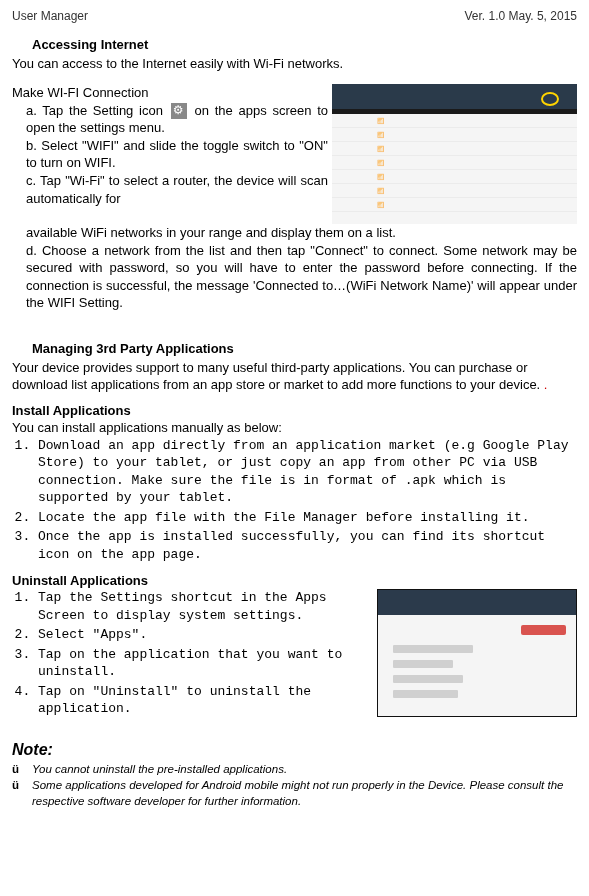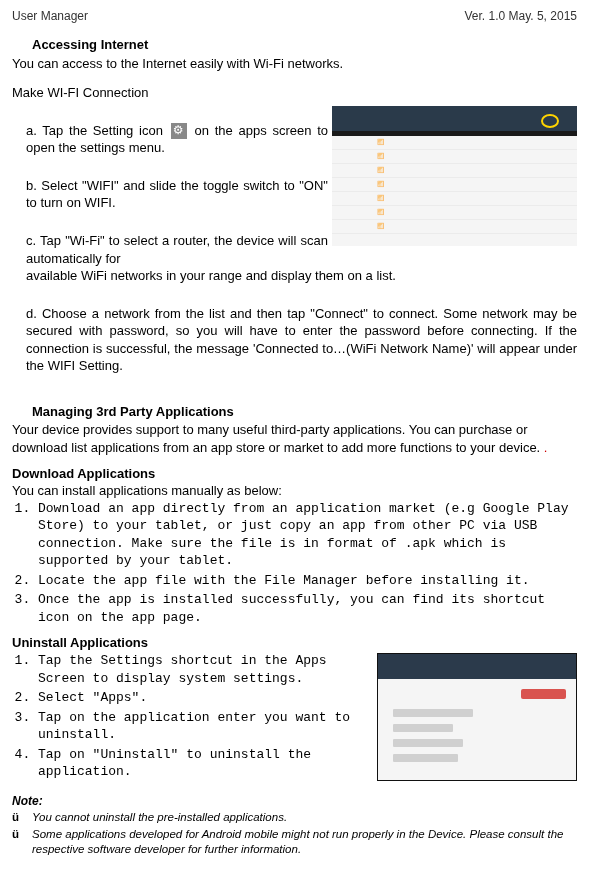--- a/index.html
+++ b/index.html
@@ -27,21 +27,20 @@
     .sub-title {
       font-weight: bold;
       font-size: 13px;
       margin-top: 8px;
       margin-bottom: 0px;
     }
     .para { margin-bottom: 2px; }
     .two-col {
       display: flex;
       gap: 4px;
-      align-items: center;
     }
     .two-col .left { flex: 1; }
     .screenshot1, .screenshot2 {
       background: #222;
       position: relative;
       flex-shrink: 0;
     }
     .screenshot1 {
       width: 245px;
       height: 140px;
@@ -106,25 +105,25 @@
     }
     .settings-icon::after {
       content: "⚙";
       color: #fff;
       font-size: 12px;
       position: absolute;
       left: 2px;
       top: -1px;
     }
     .indent { padding-left: 14px; }
-    .justify { text-align: justify; margin-top: 20px; }
+    .justify { text-align: justify; }
     .red-dot { color: #c00; }
     ol.numlist { list-style: decimal; padding-left: 26px; font-family: Liberation Mono, monospace; }
     ol.numlist li { margin-bottom: 2px; }
-    .note-title { font-weight: bold; font-style: italic; font-size: 12px; margin-top: 10px;}
+    .note-title { font-weight: bold; font-style: italic; font-size: 16px; margin-top: 19px;}
     .note-list { font-style: italic; font-size: 11.5px; list-style: none; padding-left: 0;}
     .note-list li { display: flex; gap: 10px; margin-top: 1px;}
     .note-list .bullet { font-weight: bold; font-style: normal; flex-shrink: 0; width: 10px;}
   </style>
 </head>
 <body>
 
 <div class="header-row">
   <span>User Manager</span>
   <span>Ver. 1.0    May. 5, 2015</span>
@@ -162,35 +161,35 @@
 <div class="indent">available WiFi networks in your range and display them on a list.</div>
 <div class="indent justify">d. Choose a network from the list and then tap "Connect" to connect. Some network may be secured with password, so you will have to enter the password before connecting. If the connection is successful, the message 'Connected to…(WiFi Network Name)' will appear under the WIFI Setting.</div>
 
 <div style="height:28px"></div>
 
 <div class="section-title">Managing 3rd Party Applications</div>
 <div class="para">
   <span>Your device provides support to many useful third-party applications. You can purchase or download list applications from an app store or market to add more functions to your device. </span><span class="red-dot">.</span>
 </div>
 
-<div class="sub-title">Download Applications</div>
+<div class="sub-title">Install Applications</div>
 <div>You can install applications manually as below:</div>
 <ol class="numlist">
   <li>Download an app directly from an application market (e.g Google Play Store) to your tablet, or just copy an app from other PC via USB connection. Make sure the file is in format of .apk which is supported by your tablet.</li>
   <li>Locate the app file with the File Manager before installing it.</li>
   <li>Once the app is installed successfully, you can find its shortcut icon on the app page.</li>
 </ol>
 
 <div class="sub-title">Uninstall Applications</div>
 <div class="two-col">
   <div class="left">
     <ol class="numlist">
       <li>Tap the Settings shortcut in the Apps Screen to display system settings.</li>
       <li>Select "Apps".</li>
-      <li>Tap on the application enter you want to uninstall.</li>
+      <li>Tap on the application that you want to uninstall.</li>
       <li>Tap on "Uninstall" to uninstall the application.</li>
     </ol>
   </div>
   <div class="screenshot2">
     <div class="s2-button"></div>
     <div class="s2-line" style="top:55px;width:80px;"></div>
     <div class="s2-line" style="top:70px;width:60px;"></div>
     <div class="s2-line" style="top:85px;width:70px;"></div>
     <div class="s2-line" style="top:100px;width:65px;"></div>
   </div>

